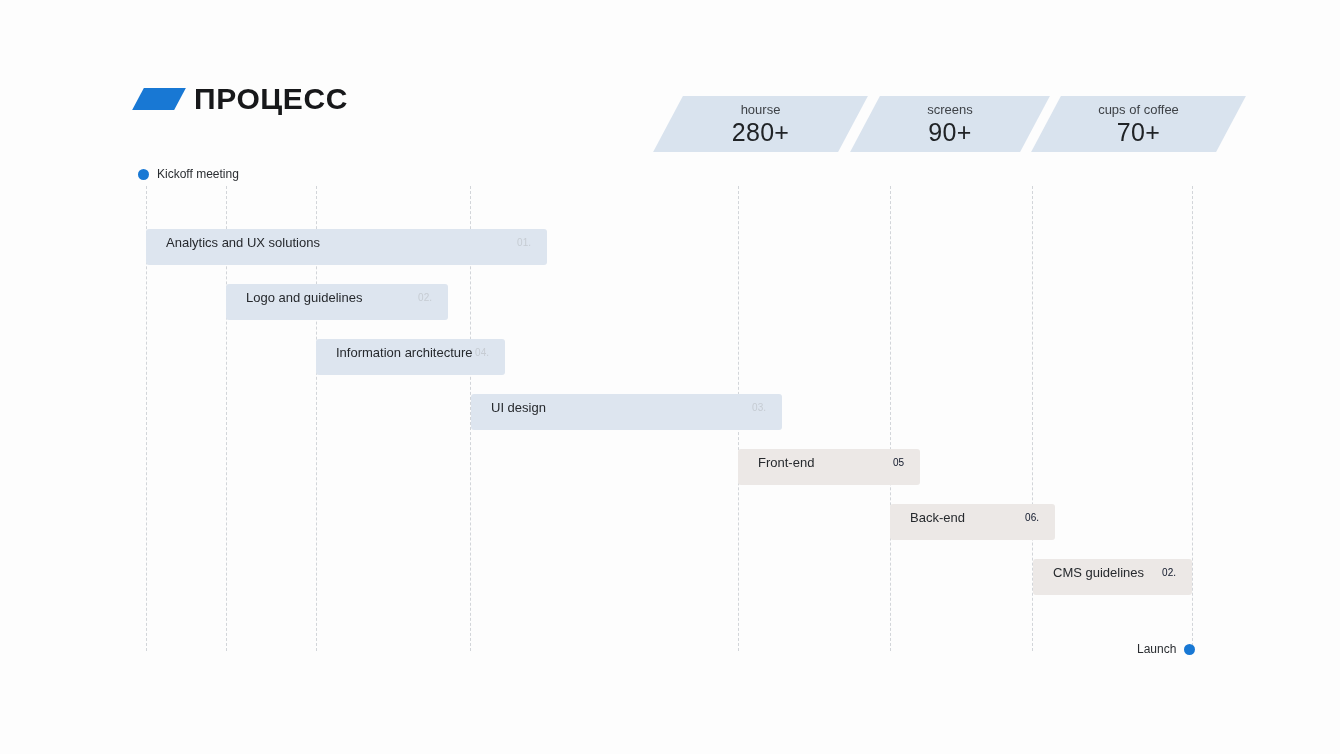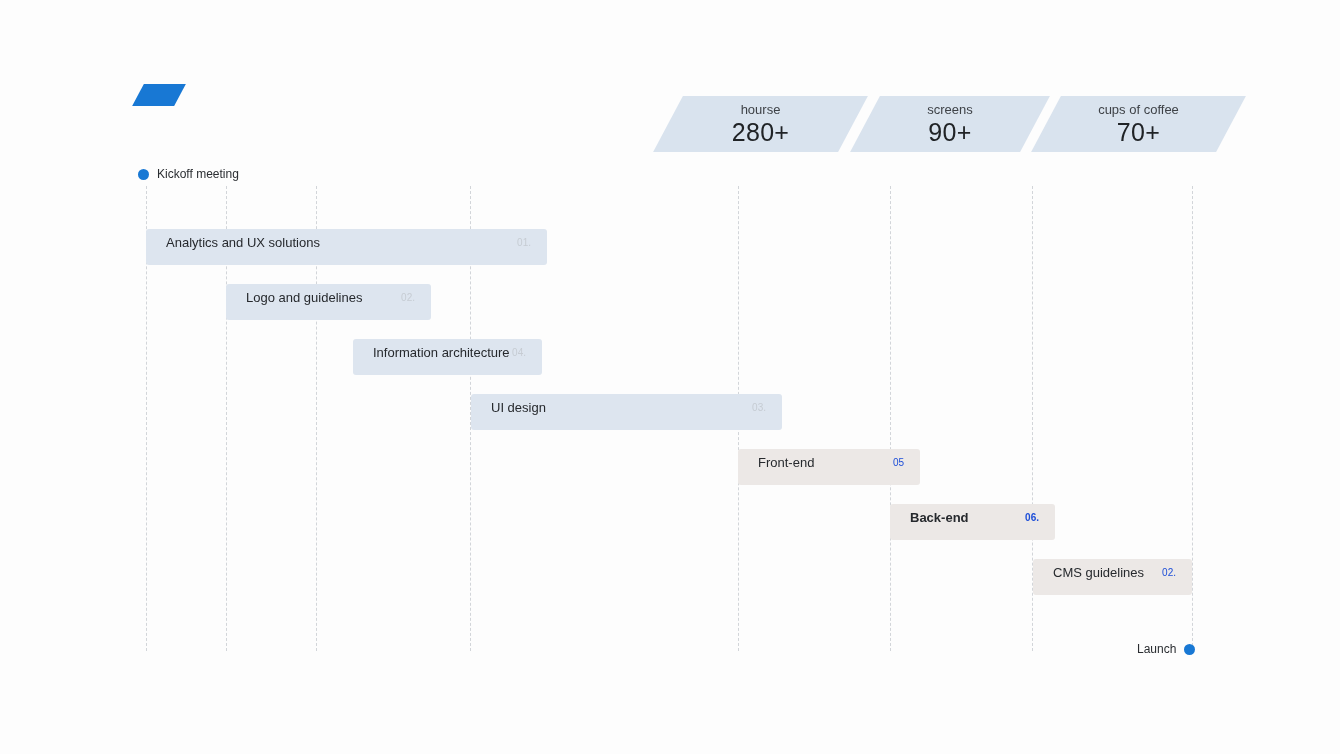--- a/index.html
+++ b/index.html
@@ -131,29 +131,30 @@
     font-size: 13px;
     color: #26292d;
     white-space: nowrap;
   }
   .bar-num {
     margin-left: auto;
     font-size: 10px;
     color: #c6ccd3;
     white-space: nowrap;
   }
-  .bar-beige .bar-num { color: #1d4ed8; }
+  .bar-beige .bar-num { color: #0f172a; }
 </style>
 </head>
 <body>
 
 <div id="stage">
 
   <div class="header-title-wrap">
     <div class="logo-mark"></div>
+    <div class="page-title">ПРОЦЕСС</div>
   </div>
 
   <div class="stats">
     <div class="stat stat-0">
       <div class="stat-inner">
         <div class="stat-label">hourse</div>
         <div class="stat-value">280+</div>
       </div>
     </div>
     <div class="stat stat-1">
@@ -184,37 +185,37 @@
   <div class="milestone milestone-kickoff">
     <span class="milestone-dot"></span>
     <span class="milestone-label">Kickoff meeting</span>
   </div>
 
   <div id="bars">
       <div class="bar bar-blue" style="left: 146px; width: 401px; top: 229px;">
         <span class="bar-label">Analytics and UX solutions</span>
         <span class="bar-num">01.</span>
       </div>
-      <div class="bar bar-blue" style="left: 226px; width: 205px; top: 284px;">
+      <div class="bar bar-blue" style="left: 226px; width: 222px; top: 284px;">
         <span class="bar-label">Logo and guidelines</span>
         <span class="bar-num">02.</span>
       </div>
-      <div class="bar bar-blue" style="left: 316px; width: 189px; top: 339px; margin-left: 37px;">
+      <div class="bar bar-blue" style="left: 316px; width: 189px; top: 339px;">
         <span class="bar-label">Information architecture</span>
         <span class="bar-num">04.</span>
       </div>
       <div class="bar bar-blue" style="left: 471px; width: 311px; top: 394px; justify-content: space-between;">
         <span class="bar-label">UI design</span>
         <span class="bar-num">03.</span>
       </div>
       <div class="bar bar-beige" style="left: 738px; width: 182px; top: 449px;">
         <span class="bar-label">Front-end</span>
         <span class="bar-num">05</span>
       </div>
-      <div class="bar bar-beige" style="left: 890px; width: 165px; top: 504px; font-weight: bold;">
+      <div class="bar bar-beige" style="left: 890px; width: 165px; top: 504px;">
         <span class="bar-label">Back-end</span>
         <span class="bar-num">06.</span>
       </div>
       <div class="bar bar-beige" style="left: 1033px; width: 159px; top: 559px;">
         <span class="bar-label">CMS guidelines</span>
         <span class="bar-num">02.</span>
       </div>
     </div>
 
   <div class="milestone milestone-launch">

